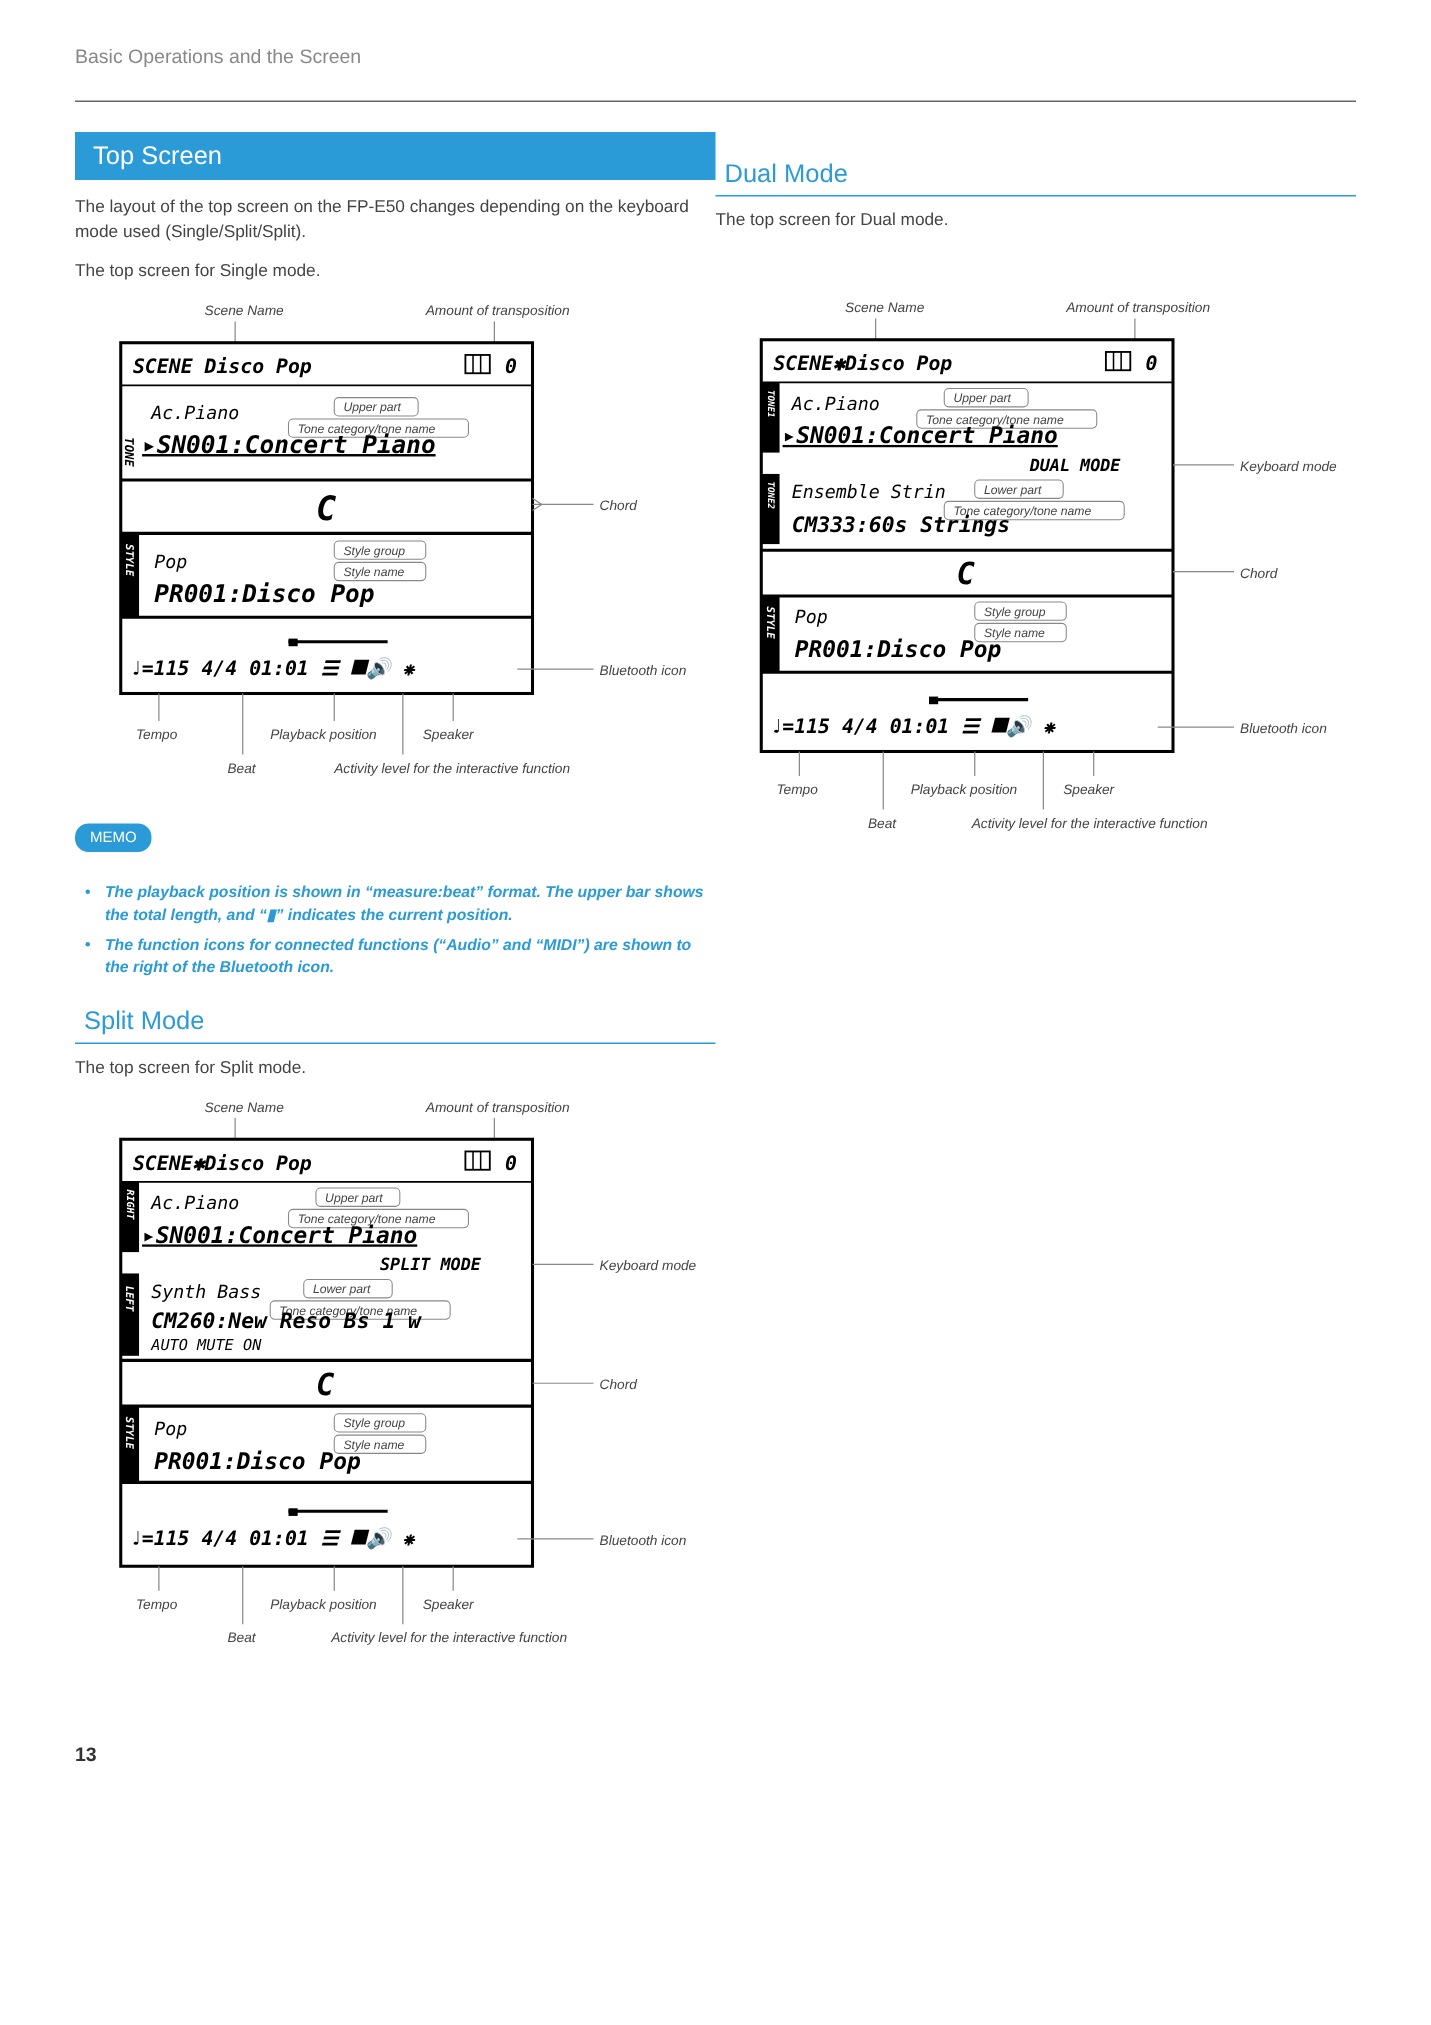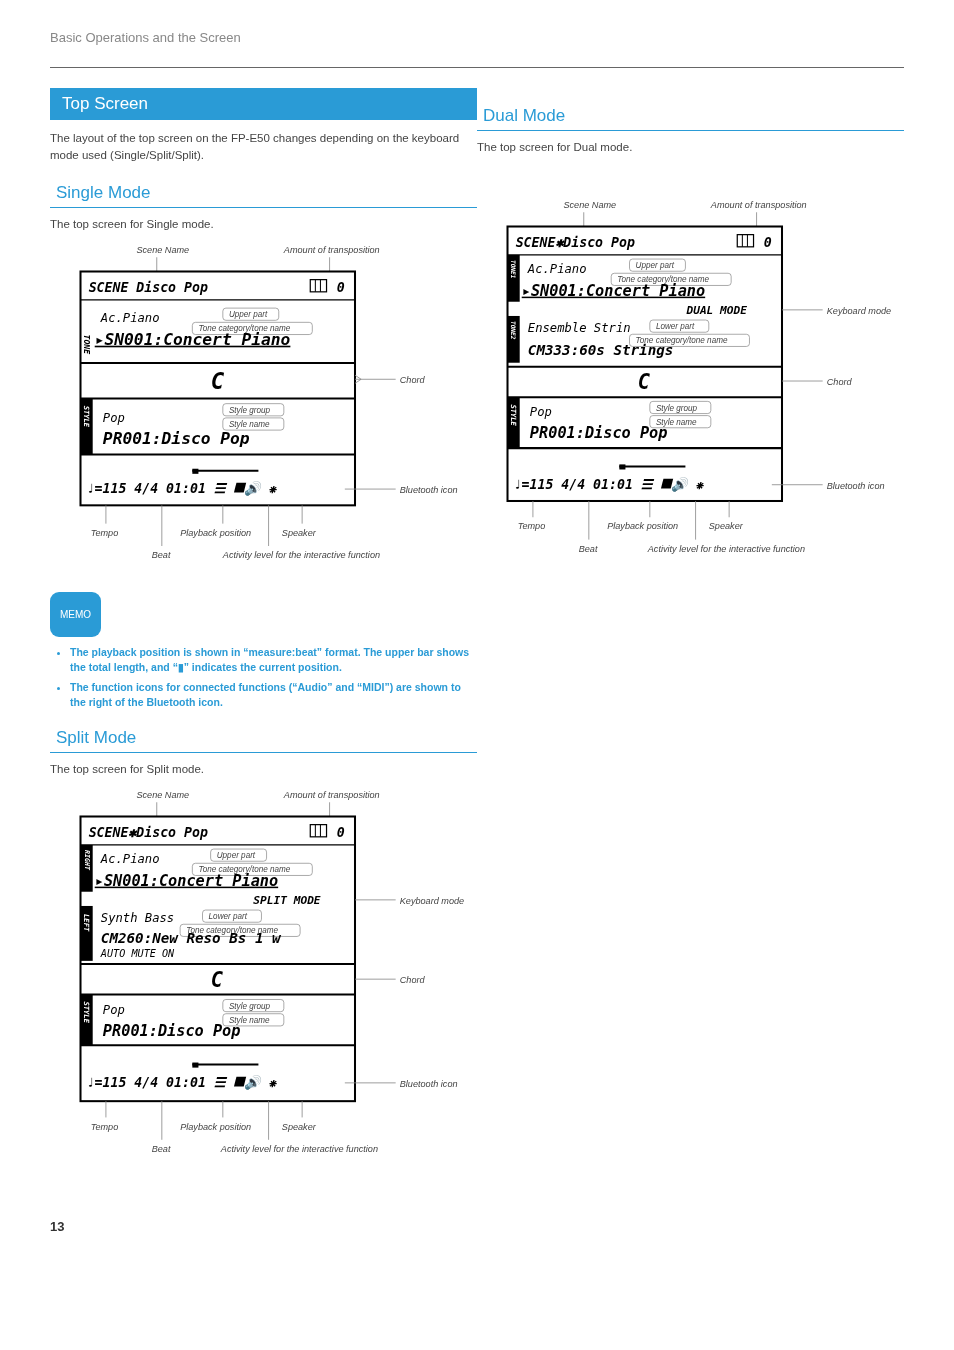--- a/index.html
+++ b/index.html
@@ -45,35 +45,36 @@
     font-size: 11.5px;
     line-height: 1.5;
     margin-bottom: 8px;
     color: #444;
   }
   .memo-tag {
     display: inline-block;
     background: #2a9bd6;
     color: #fff;
     border-radius: 9px;
-    padding: 17px 10px;
+    padding: 4px 10px;
     font-size: 10px;
     margin-top: 10px;
-    margin-bottom: 8px;
+    margin-bottom: 20px;
   }
   .memo-list {
     list-style: disc;
     padding-left: 20px;
     color: #2a9bd6;
   }
   .memo-list li {
     font-size: 10.5px;
     line-height: 1.45;
     margin-bottom: 4px;
     font-weight: bold;
+    font-style: italic;
   }
   .diagram-wrap {
     position: relative;
     margin: 6px 0 6px 0;
     font-style: italic;
   }
   .svg-diag {
     width: 100%;
     height: auto;
     display: block;
@@ -91,21 +92,20 @@
 <div class="header-line">Basic Operations and the Screen</div>
 
 <div class="columns">
 
   <div class="col">
 
     <div class="section-bar">Top Screen</div>
     <p class="body-text">The layout of the top screen on the FP-E50 changes depending on the keyboard mode used (Single/Split/Split).</p>
 
     
-    <div class="subsection-bar">Single Mode</div>
     <p class="body-text">The top screen for Single mode.</p>
 
     <div class="diagram-wrap">
       <svg class="svg-diag" viewBox="0 0 420 330">
 
         <text x="85" y="12" font-size="9" fill="#444">Scene Name</text>
         <line x1="105" y1="16" x2="105" y2="34" stroke="#888" stroke-width="0.8"></line>
         <text x="230" y="12" font-size="9" fill="#444">Amount of transposition</text>
         <line x1="275" y1="16" x2="275" y2="34" stroke="#888" stroke-width="0.8"></line>
 

